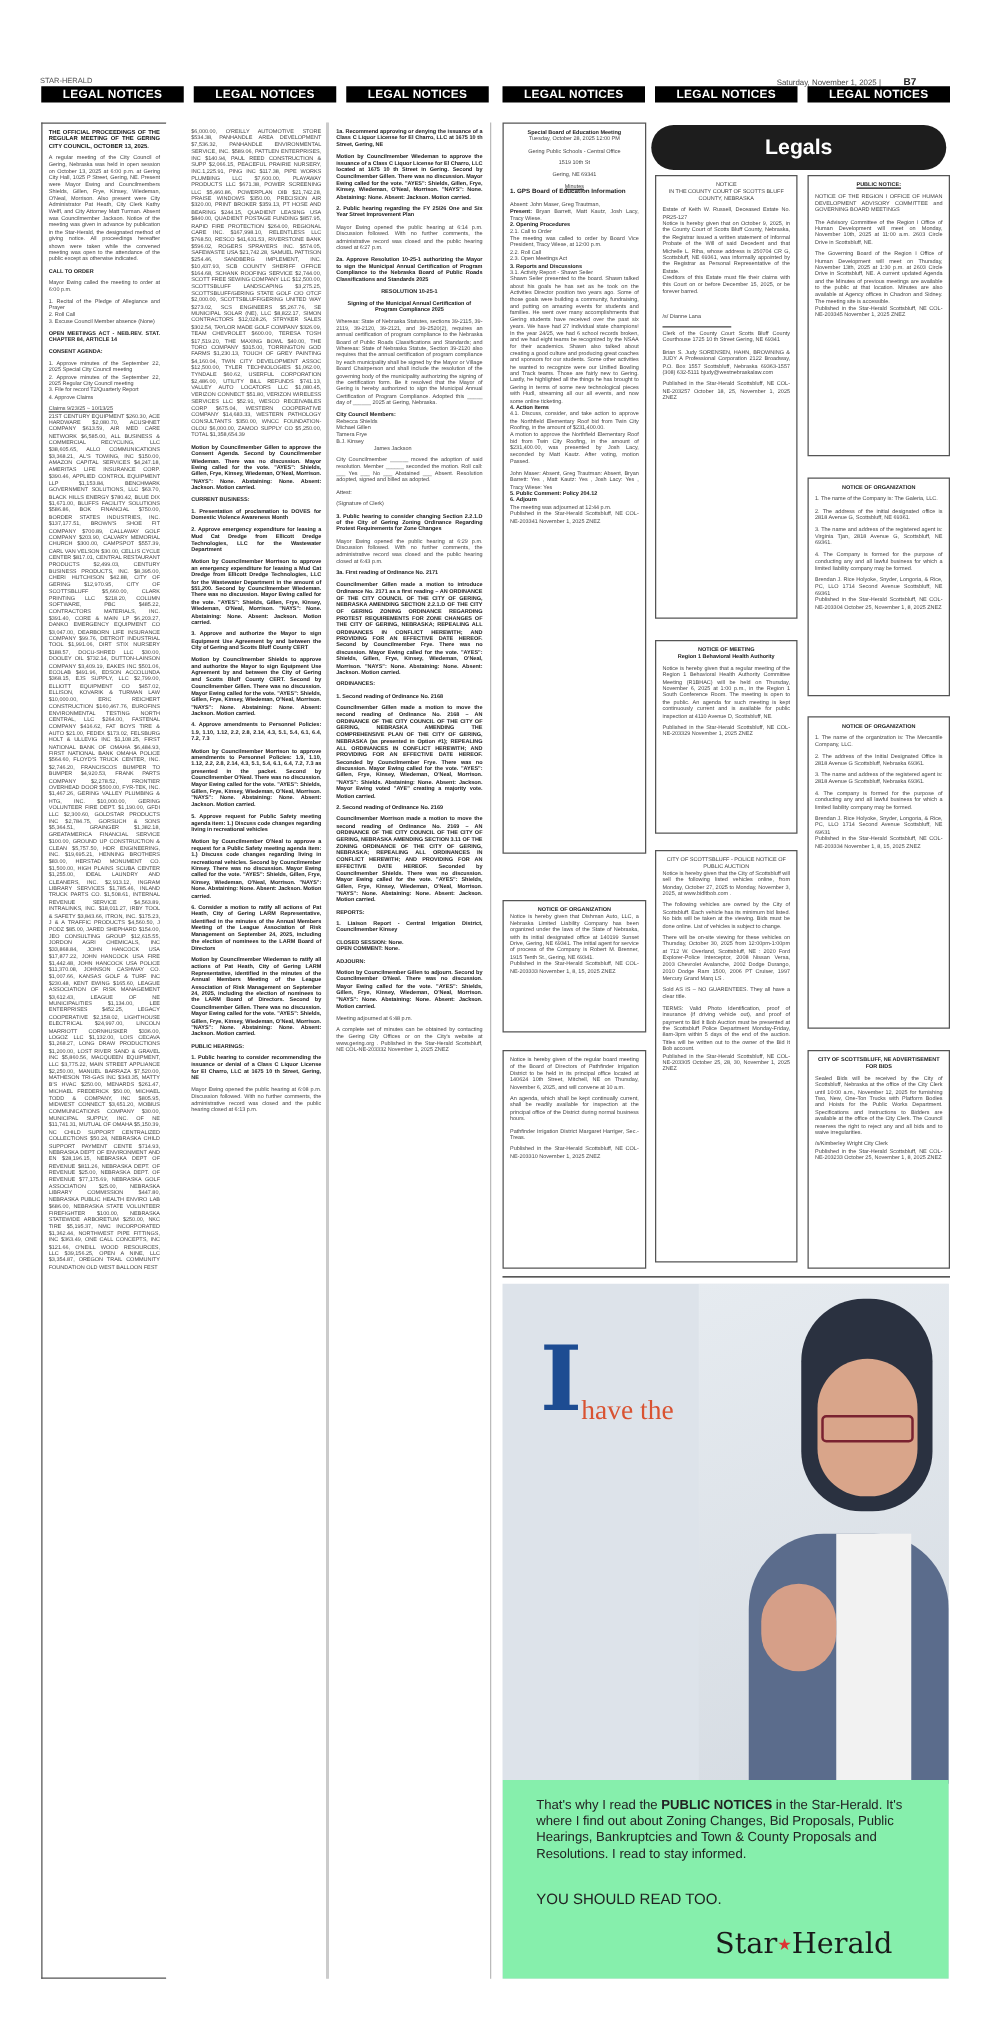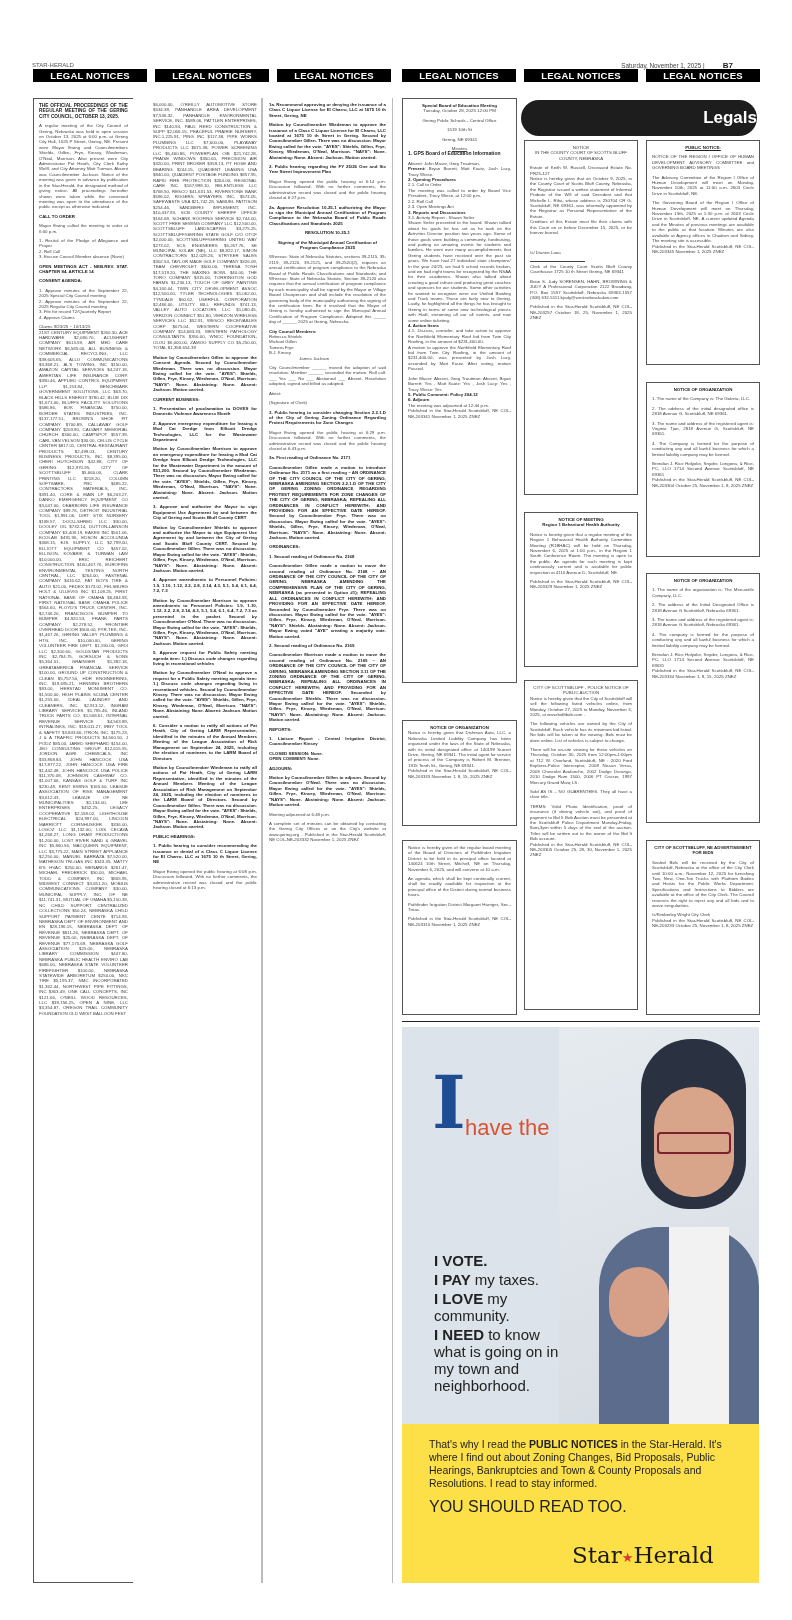--- a/index.html
+++ b/index.html
@@ -14,40 +14,40 @@
 .col{position:absolute;top:98px;font-size:4.4px;line-height:5.4px;color:#444;overflow:hidden}
 .box{border:1px solid #555;padding:4px 5px;position:absolute;background:#fff}
 .c1{left:33px;width:100px;height:1485px;border-right:none}
 .c2{left:133px;width:128px;height:1485px;padding:4px 3px 4px 22px}
 .c3{left:262px;width:131px;height:1485px;border:1px solid #bbb;border-top:none;border-bottom:none;padding:4px 6px}
 .txt{text-align:justify}
 .b{font-weight:bold;color:#222}
 .ctr{text-align:center}
 .u{text-decoration:underline}
 p{margin-bottom:4px}
-.legals{position:absolute;left:521px;top:100px;width:236px;height:36px;background:#1d1d1d;border-radius:18px;color:#fff;font-weight:bold;font-size:17px;text-align:right;line-height:36px}
+.legals{position:absolute;left:521px;top:100px;width:236px;height:36px;background:#1d1d1d;border-radius:18px;color:#fff;font-weight:bold;font-size:17px;text-align:center;line-height:36px}
 .rule{position:absolute;left:402px;width:358px;height:1px;background:#222}
 .ad{position:absolute;left:402px;top:1027px;width:357px;height:556px;background:#dde3ea;overflow:hidden}
 .ad .photo{position:absolute;right:0;top:0;width:200px;height:397px;background:linear-gradient(160deg,#e6ebf0 0%,#d5dbe2 100%)}
 .ad .head-shape{position:absolute;left:82px;top:12px;width:105px;height:170px;border-radius:50px 50px 48px 48px;background:#2a3140}
 .ad .face{position:absolute;left:95px;top:60px;width:80px;height:110px;border-radius:40px 40px 38px 38px;background:#d9a58a}
 .ad .glasses{position:absolute;left:98px;top:105px;width:74px;height:22px;border:2px solid #7a2230;border-radius:4px}
 .ad .jacket{position:absolute;left:40px;top:200px;width:160px;height:200px;background:#5b6c8c;border-radius:60px 60px 0 0}
 .ad .shirt{position:absolute;left:110px;top:200px;width:60px;height:200px;background:#f2f2f2}
 .ad .hand{position:absolute;left:50px;top:240px;width:60px;height:70px;border-radius:30px;background:#d69f88}
 .ad .bigI{position:absolute;left:30px;top:40px;font-family:"DejaVu Serif",serif;font-weight:bold;color:#1d4c92;font-size:72px;line-height:72px}
-.ad .havethe{position:absolute;left:63px;top:88px;color:#d95332;font-size:22px;font-family:Liberation Sans, sans-serif}
+.ad .havethe{position:absolute;left:63px;top:88px;color:#d95332;font-size:22px;font-family:Liberation Serif, serif}
 .ad .right{position:absolute;left:30px;top:115px;font-family:"DejaVu Serif",serif;font-weight:bold;color:#1d4c92;font-size:34px;line-height:40px}
 .ad .right .to{color:#d95332;font-family:"Liberation Sans",sans-serif;font-weight:normal;font-size:20px}
 .ad .know{position:absolute;left:30px;top:157px;font-family:"DejaVu Serif",serif;font-weight:bold;color:#1d4c92;font-size:38px;line-height:44px;letter-spacing:-1px}
 .ad .lines{position:absolute;left:32px;top:225px;font-size:15px;line-height:17px;color:#222;width:130px}
 .ad .lines div{margin-bottom:2px}
-.ad .band{position:absolute;left:0;top:397px;width:357px;height:159px;background:#fde047}
+.ad .band{position:absolute;left:0;top:397px;width:357px;height:159px;background:#86efac}
 .ad .band .copy{position:absolute;left:27px;top:14px;font-size:10.5px;line-height:13px;color:#222;width:310px}
-.ad .band .should{position:absolute;left:27px;top:74px;font-size:16px;color:#222}
+.ad .band .should{position:absolute;left:27px;top:88px;font-size:12px;color:#222}
 .ad .band .logo{position:absolute;left:170px;top:118px;font-family:"DejaVu Serif",serif;font-weight:normal;font-size:23px;color:#1a1a1a}
 .ad .band .logo .star{color:#d33;font-size:13px;vertical-align:middle}
 </style>
 </head>
 <body>
 
 <div class="page">
 
   <div class="masthead">
     <span class="pub">STAR-HERALD</span>
@@ -250,26 +250,20 @@
     <div class="photo">
       <div class="jacket"></div>
       <div class="shirt"></div>
       <div class="head-shape"></div>
       <div class="face"></div>
       <div class="glasses"></div>
       <div class="hand"></div>
     </div>
     <div class="bigI">I</div>
     <div class="havethe">have the</div>
-    <div class="lines">
-      <div><b>I VOTE.</b><span></span></div>
-      <div><b>I PAY</b><span> my taxes.</span></div>
-      <div><b>I LOVE</b><span> my community.</span></div>
-      <div><b>I NEED</b><span> to know what is going on in my town and neighborhood.</span></div>
-    </div>
     <div class="band">
       <div class="copy"><span>That's why I read the </span><b>PUBLIC NOTICES</b><span> in the Star-Herald. It's where I find out about Zoning Changes, Bid Proposals, Public Hearings, Bankruptcies and Town &amp; County Proposals and Resolutions. I read to stay informed.</span></div>
       <div class="should">YOU SHOULD READ TOO.</div>
       <div class="logo"><span>Star</span><span class="star">★</span><span>Herald</span></div>
     </div>
   </div>
 
 </div>
 
 </body></html>

